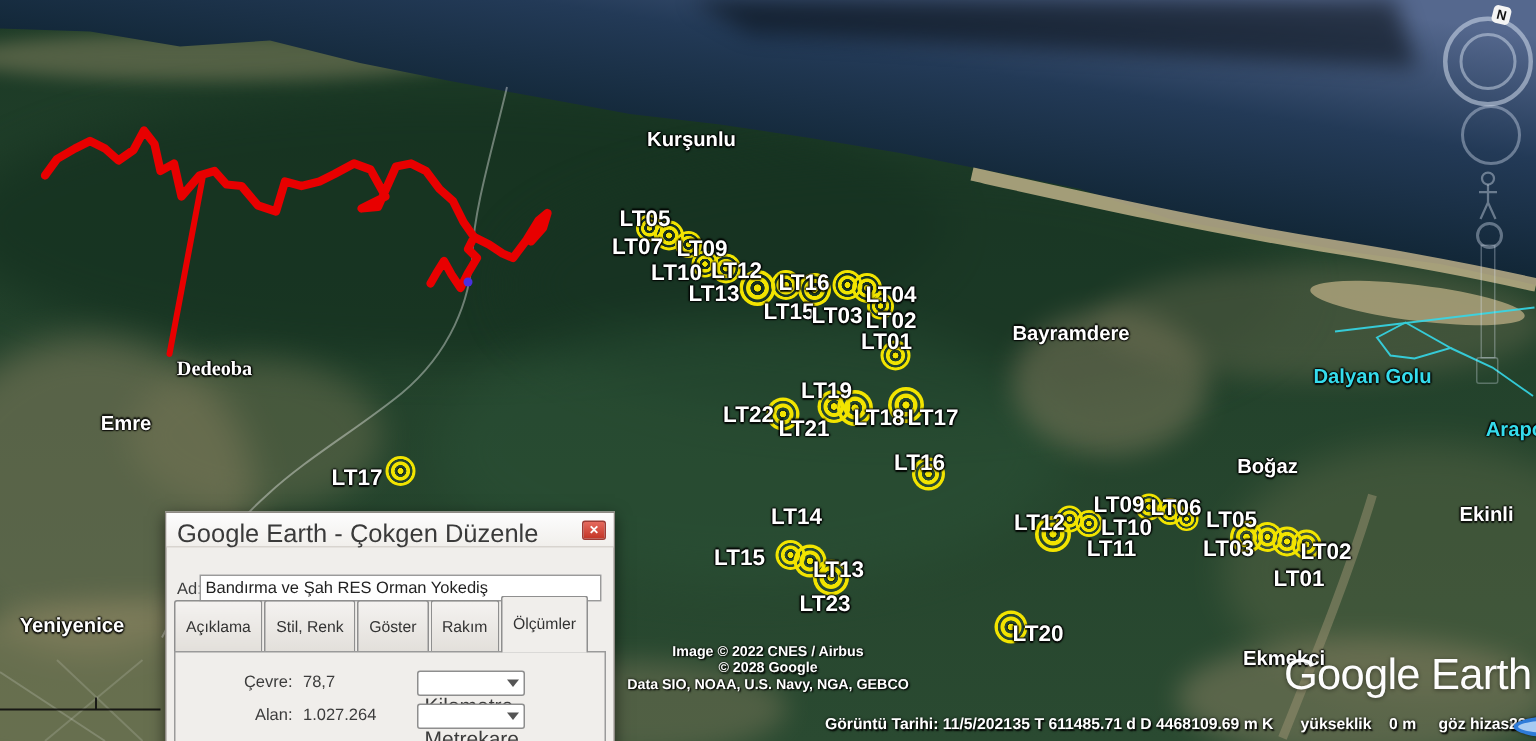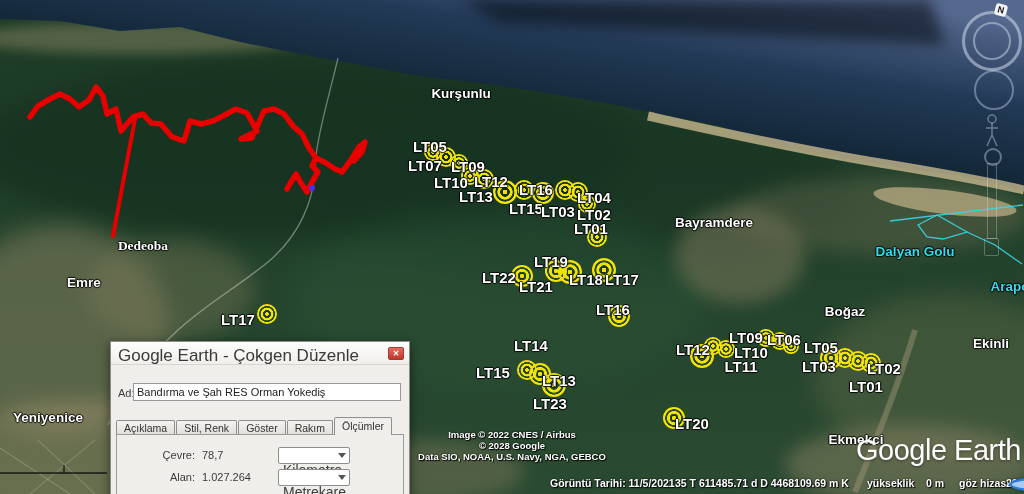--- a/index.html
+++ b/index.html
@@ -61,21 +61,21 @@
   .titlebar .title{position:absolute;left:7px;top:4px;font-size:17px;color:#3a3a3a;}
   .close-btn{position:absolute;right:5px;top:5px;width:16px;height:13px;border:1px solid #9d3b35;
     border-radius:2px;background:linear-gradient(#e56a5e,#c33527);cursor:default;padding:0;}
   .close-btn::after{content:"✕";position:absolute;left:0;right:0;top:0;bottom:0;color:#fff;
     font-size:8px;line-height:12px;text-align:center;font-weight:bold;}
   .ad-row label{position:absolute;left:7px;top:45px;}
   .ad-row input{position:absolute;left:22px;top:41px;width:260px;height:14px;
     border:1px solid #9a9a9a;font-family:"Liberation Sans",sans-serif;font-size:11px;
     padding:1px 3px;color:#222;background:#fff;}
   .tabs{position:absolute;left:5px;top:76px;height:17px;display:flex;align-items:flex-end;}
-  .tab{height:14px;line-height:14px;padding:0 7px;font-size:10.5px;margin-right:1px;
+  .tab{height:14px;line-height:14px;padding:10px 7px;font-size:10.5px;margin-right:1px;
     background:linear-gradient(#f4f2f0,#e2dfda);border:1px solid #8f8f8f;border-bottom:none;
     border-radius:2px 2px 0 0;color:#333;}
   .tab.active{height:17px;line-height:17px;background:#f0eeeb;position:relative;z-index:2;}
   .tab-panel{position:absolute;left:5px;top:92px;width:286px;height:78px;
     border:1px solid #9a9a9a;background:#f0eeeb;}
   .meas-row{position:absolute;height:16px;}
   .row1{top:12px;} .row2{top:34px;}
   .meas-label{position:absolute;width:78px;left:0;text-align:right;top:2px;}
   .meas-value{position:absolute;width:70px;left:85px;text-align:left;top:2px;}
   .combo{position:absolute;left:161px;top:0;width:70px;height:15px;background:#fff;

